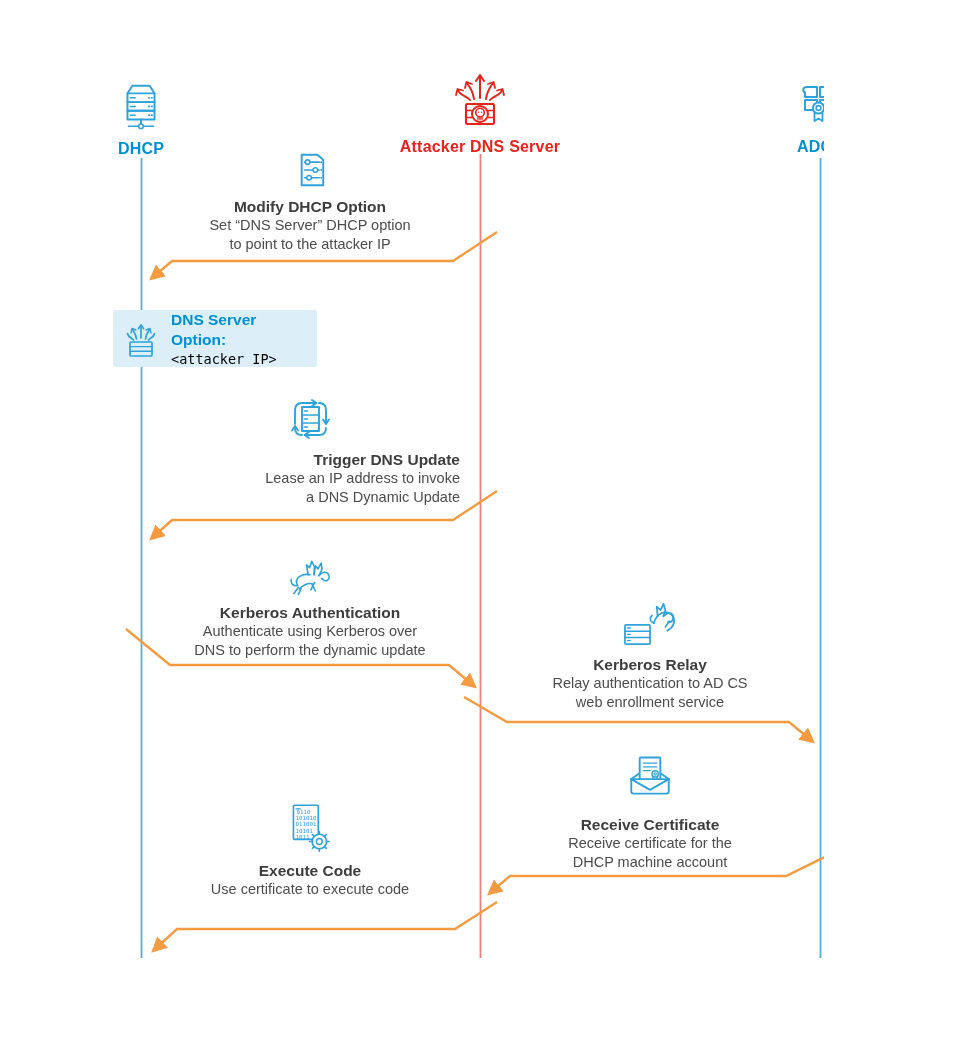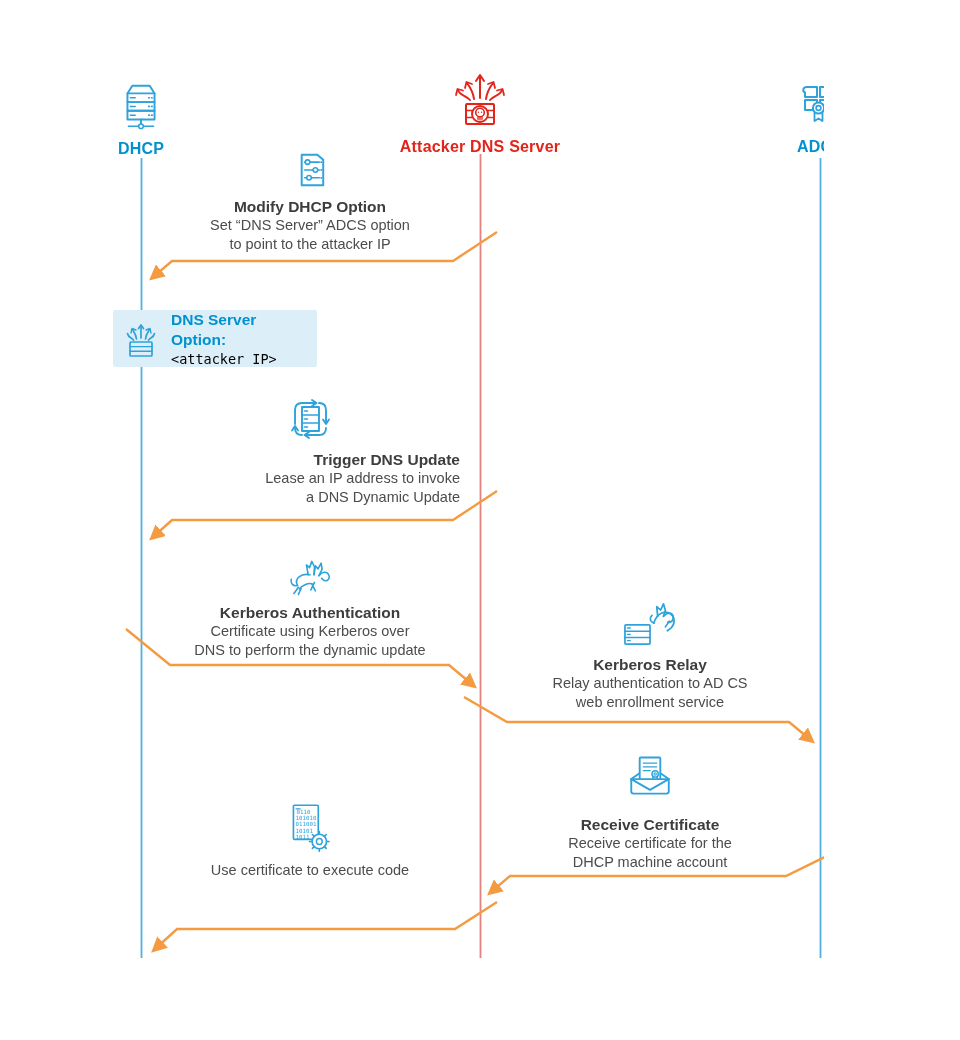--- a/index.html
+++ b/index.html
@@ -117,21 +117,21 @@
         <circle cx="21" cy="17.5" r="2.3" fill="#fff" stroke-width="1.6"></circle>
         <path d="M18,25.5 H33" stroke-width="1.6"></path>
         <circle cx="29" cy="25.5" r="2.3" fill="#fff" stroke-width="1.6"></circle>
         <path d="M18,33.5 H33" stroke-width="1.6"></path>
         <circle cx="22.5" cy="33.5" r="2.3" fill="#fff" stroke-width="1.6"></circle>
         <path d="M34.8,17.5 h.4 M34.8,25.5 h.4 M34.8,33.5 h.4" stroke-width="1.8"></path>
       </svg>
     </div>
     <div class="step-title">Modify DHCP Option</div>
     <div class="step-desc">
-      <span>Set “DNS Server” ADCS option</span>
+      <span>Set “DNS Server” DHCP option</span>
       <span>to point to the attacker IP</span>
     </div>
   </div>
 
   <div class="note-box">
     <div>
       <svg width="36" height="42" viewBox="0 0 36 42" fill="none" stroke="#2EA2DB" stroke-width="1.7" stroke-linecap="round" stroke-linejoin="round">
         <path d="M18,20 V8"></path>
           <path d="M15.5,10.5 L18,7 L20.5,10.5"></path>
         <path d="M13.5,21 C13,16 11,14 9.5,11.5"></path>
@@ -181,21 +181,21 @@
         <path d="M18,42 C13,43 10,40 11,35"></path>
         <path d="M19,44 L14,51 M22,45.5 L19,52"></path>
         <path d="M34,40 L38,48 M37,38.5 L33,47"></path>
         <path d="M30,30 L28,19 L31.5,22 L34,15 L37,21 L36.5,30"></path>
         <path d="M36.5,30 L38,20 L41,23.5 L44.5,17 L45.5,24 L42,31"></path>
         <path d="M42,31 C46,26 51,26 53,30 C55,33.5 52,37.5 48,36.5 L45,34"></path>
       </svg>
     </div>
     <div class="step-title">Kerberos Authentication</div>
     <div class="step-desc">
-      <span>Certificate using Kerberos over</span>
+      <span>Authenticate using Kerberos over</span>
       <span>DNS to perform the dynamic update</span>
     </div>
   </div>
 
   <div class="step" style="left:485px;top:598px;width:330px;">
     <div class="icon-wrap">
       <svg width="74" height="52" viewBox="0 0 76 54" fill="none" stroke="#2EA2DB" stroke-width="1.8" stroke-linecap="round" stroke-linejoin="round">
         <rect x="12" y="28" width="26" height="20" rx="1"></rect>
         <path d="M12,34.5 H38 M12,41 H38" stroke-width="1.5"></path>
         <path d="M14.5,31.2 h3 M14.5,37.7 h3 M14.5,44.2 h3" stroke-width="1.4"></path>
@@ -241,20 +241,21 @@
         <text x="15" y="13.5" font-family="DejaVu Sans Mono, monospace" font-size="5.6" fill="#2EA2DB" stroke="none">0110</text>
         <text x="14" y="19.5" font-family="DejaVu Sans Mono, monospace" font-size="5.6" fill="#2EA2DB" stroke="none">101010</text>
         <text x="14" y="25.5" font-family="DejaVu Sans Mono, monospace" font-size="5.6" fill="#2EA2DB" stroke="none">011001</text>
         <text x="14" y="31.5" font-family="DejaVu Sans Mono, monospace" font-size="5.6" fill="#2EA2DB" stroke="none">10101</text>
         <text x="14" y="37.5" font-family="DejaVu Sans Mono, monospace" font-size="5.6" fill="#2EA2DB" stroke="none">1011</text>
         <circle cx="37" cy="40" r="7" fill="#fff" stroke-width="1.6"></circle>
         <path d="M44,40 h2.5 M41.9,44.9 l1.8,1.8 M37,47 v2.5 M32.1,44.9 l-1.8,1.8 M30,40 h-2.5 M32.1,35.1 l-1.8,-1.8 M37,33 v-2.5 M41.9,35.1 l1.8,-1.8" stroke-width="1.6"></path>
         <circle cx="37" cy="40" r="2.8" stroke-width="1.4"></circle>
       </svg>
     </div>
+    <div class="step-title">Execute Code</div>
     <div class="step-desc">
       <span>Use certificate to execute code</span>
     </div>
   </div>
 
   <div class="logo">
     <svg width="115" height="48" viewBox="0 0 115 48">
       <g>
         <path d="M27,10 A14.5,14.5 0 1,0 27,37" fill="none" stroke="#0099D8" stroke-width="5" stroke-linecap="round"></path>
         <path d="M12,8 A21,21 0 0,1 28,3.5" fill="none" stroke="#0099D8" stroke-width="2.2" stroke-linecap="round"></path>

